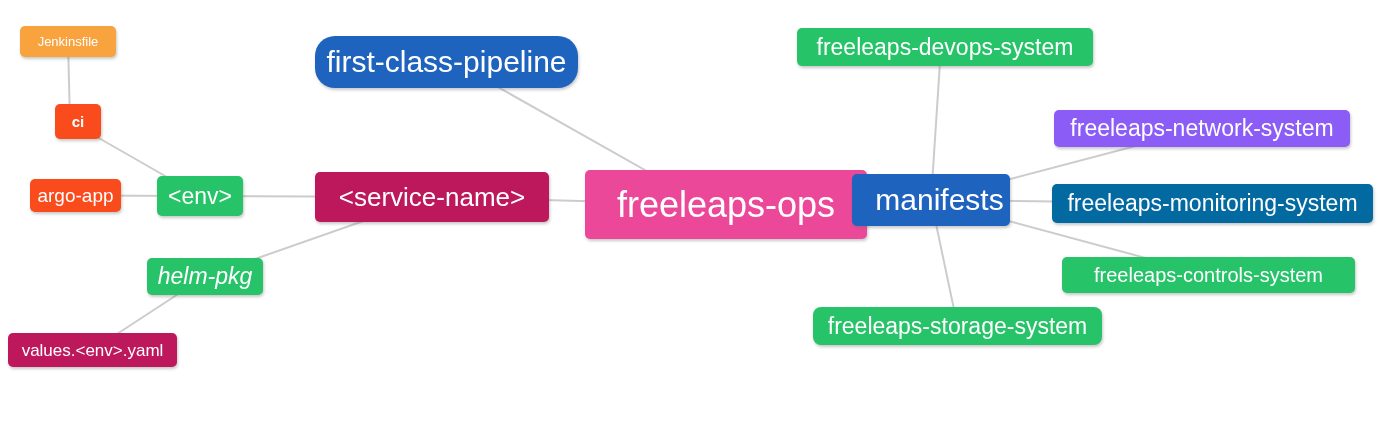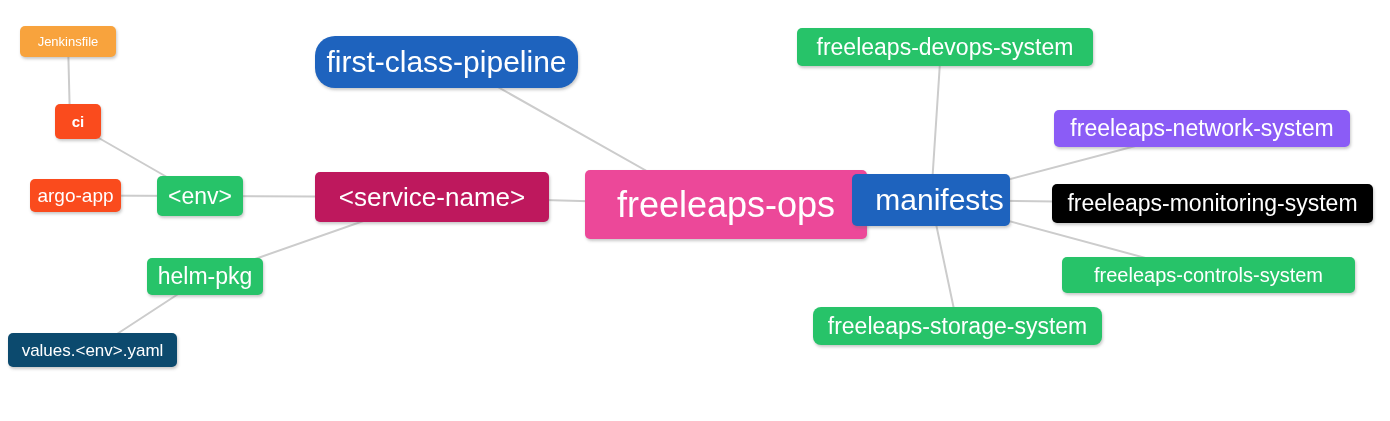--- a/index.html
+++ b/index.html
@@ -56,25 +56,25 @@
       <line x1="931" y1="200" x2="1202" y2="128.5" stroke="#cccccc" stroke-width="2" stroke-linecap="round"></line>
       <line x1="931" y1="200" x2="1212.5" y2="203.5" stroke="#cccccc" stroke-width="2" stroke-linecap="round"></line>
       <line x1="931" y1="200" x2="1208.5" y2="275" stroke="#cccccc" stroke-width="2" stroke-linecap="round"></line>
       <line x1="931" y1="200" x2="957.5" y2="326" stroke="#cccccc" stroke-width="2" stroke-linecap="round"></line>
     </svg>
   <div id="nodes-layer">
       <div class="node" style="left: 20px; top: 26px; width: 96px; height: 31px; font-size: 13px; background: rgb(248, 163, 61); color: rgb(255, 255, 255);">Jenkinsfile</div>
       <div class="node" style="left: 55px; top: 104px; width: 46px; height: 35px; font-size: 15px; background: rgb(250, 75, 29); color: rgb(255, 255, 255); font-weight: bold;">ci</div>
       <div class="node" style="left: 30px; top: 179px; width: 91px; height: 33px; font-size: 19px; background: rgb(250, 75, 29); color: rgb(255, 255, 255);">argo-app</div>
       <div class="node" style="left: 157px; top: 176px; width: 86px; height: 40px; font-size: 23px; background: rgb(39, 195, 105); color: rgb(255, 255, 255);">&lt;env&gt;</div>
-      <div class="node" style="left: 147px; top: 258px; width: 116px; height: 37px; font-size: 23px; background: rgb(39, 195, 105); color: rgb(255, 255, 255);">helm-pkg</div>
-      <div class="node" style="left: 8px; top: 333px; width: 169px; height: 34px; font-size: 17px; background: #0c4a6e; color: rgb(255, 255, 255);">values.&lt;env&gt;.yaml</div>
+      <div class="node" style="left: 147px; top: 258px; width: 116px; height: 37px; font-size: 23px; background: rgb(39, 195, 105); color: rgb(255, 255, 255); font-style: italic;">helm-pkg</div>
+      <div class="node" style="left: 8px; top: 333px; width: 169px; height: 34px; font-size: 17px; background: #be185d; color: rgb(255, 255, 255);">values.&lt;env&gt;.yaml</div>
       <div class="node" style="left: 315px; top: 36px; width: 263px; height: 52px; font-size: 30px; background: rgb(30, 99, 190); color: rgb(255, 255, 255); border-radius: 20px;">first-class-pipeline</div>
       <div class="node" style="left: 315px; top: 172px; width: 234px; height: 50px; font-size: 26px; background: #be185d; color: rgb(255, 255, 255);">&lt;service-name&gt;</div>
       <div class="node" style="left: 565px; top: 170px; width: 282px; height: 69px; font-size: 36px; background: #ec4899; color: rgb(255, 255, 255); margin-left: 20px;">freeleaps-ops</div>
       <div class="node" style="left: 852px; top: 174px; width: 158px; height: 52px; font-size: 30px; background: rgb(30, 99, 190); color: rgb(255, 255, 255); padding-left: 17px;">manifests</div>
       <div class="node" style="left: 797px; top: 28px; width: 296px; height: 38px; font-size: 23px; background: rgb(39, 195, 105); color: rgb(255, 255, 255);">freeleaps-devops-system</div>
       <div class="node" style="left: 1054px; top: 110px; width: 296px; height: 37px; font-size: 23px; background: #8b5cf6; color: rgb(255, 255, 255);">freeleaps-network-system</div>
-      <div class="node" style="left: 1052px; top: 184px; width: 321px; height: 39px; font-size: 23px; background: #000000; color: rgb(255, 255, 255);">freeleaps-monitoring-system</div>
+      <div class="node" style="left: 1052px; top: 184px; width: 321px; height: 39px; font-size: 23px; background: #0369a1; color: rgb(255, 255, 255);">freeleaps-monitoring-system</div>
       <div class="node" style="left: 1062px; top: 257px; width: 293px; height: 36px; font-size: 20px; background: rgb(39, 195, 105); color: rgb(255, 255, 255);">freeleaps-controls-system</div>
       <div class="node" style="left: 813px; top: 307px; width: 289px; height: 38px; font-size: 23px; background: rgb(39, 195, 105); color: rgb(255, 255, 255); border-radius: 8px;">freeleaps-storage-system</div>
     </div>
 </div>
 
 </body></html>

